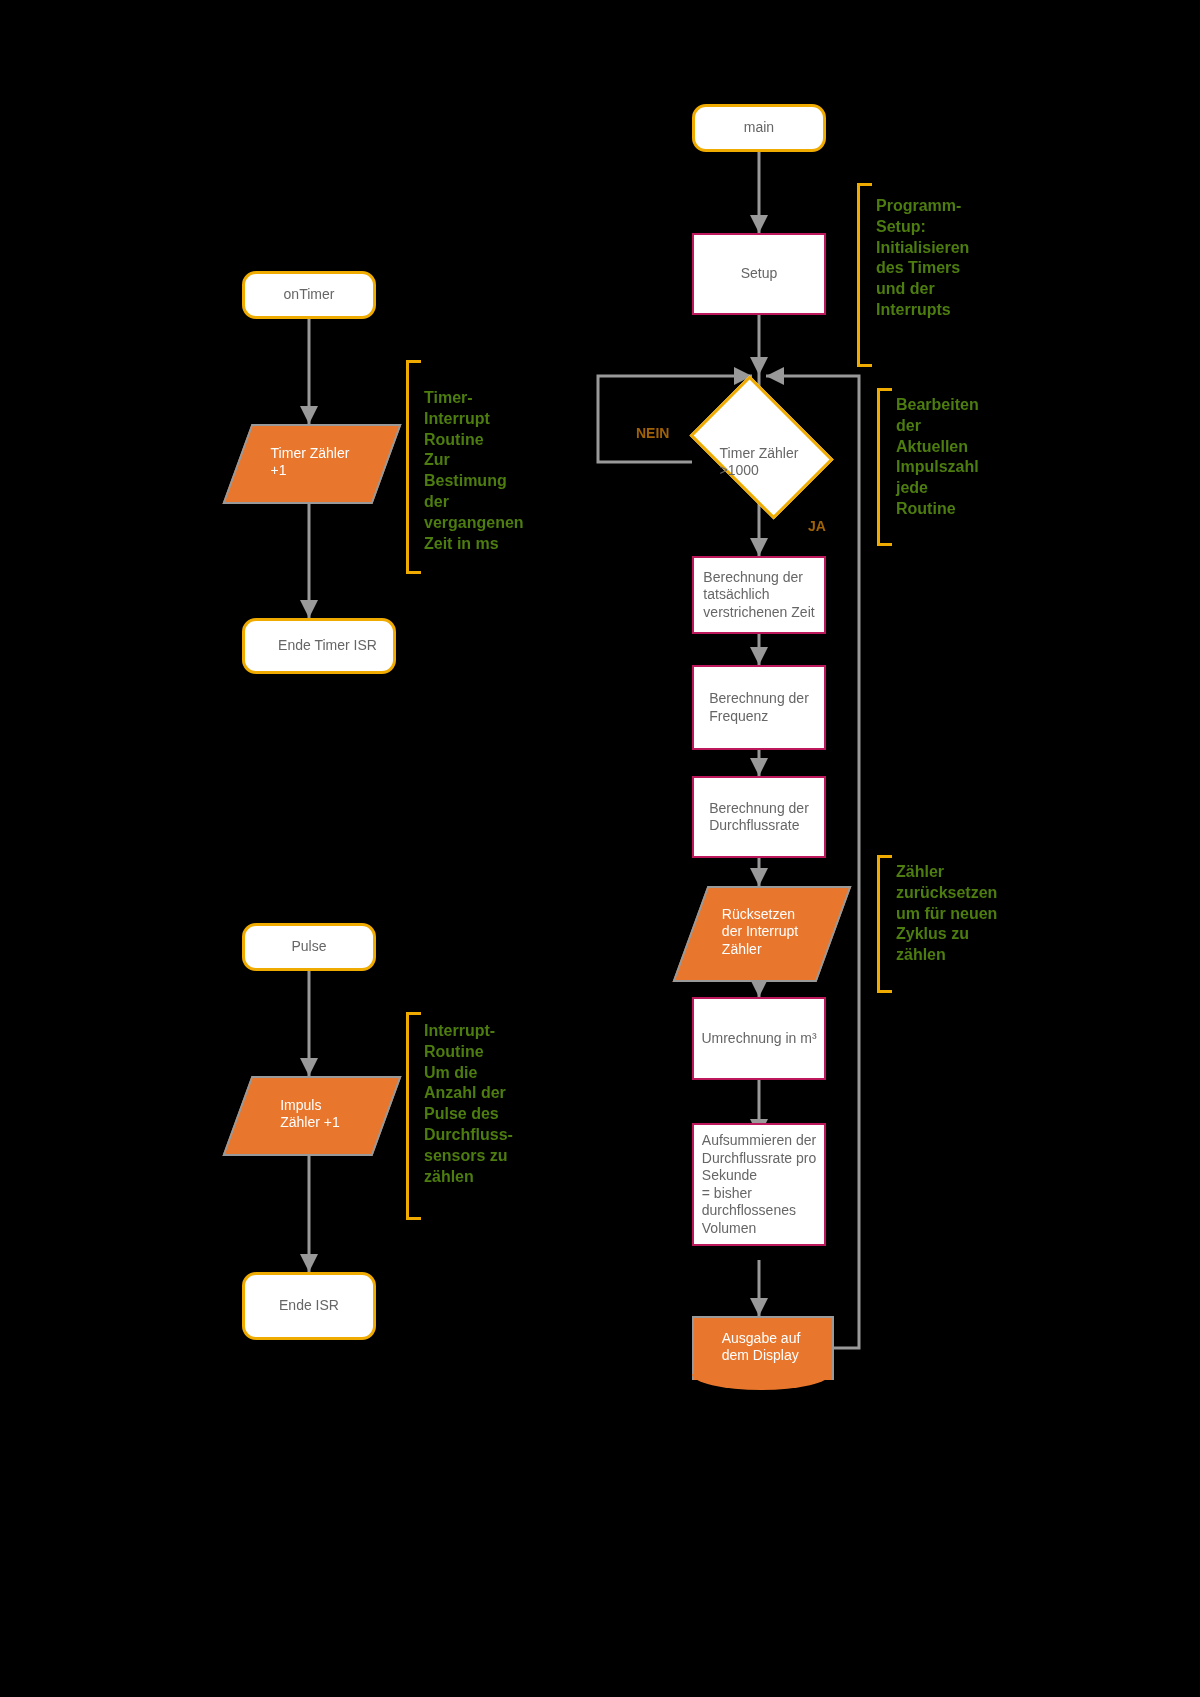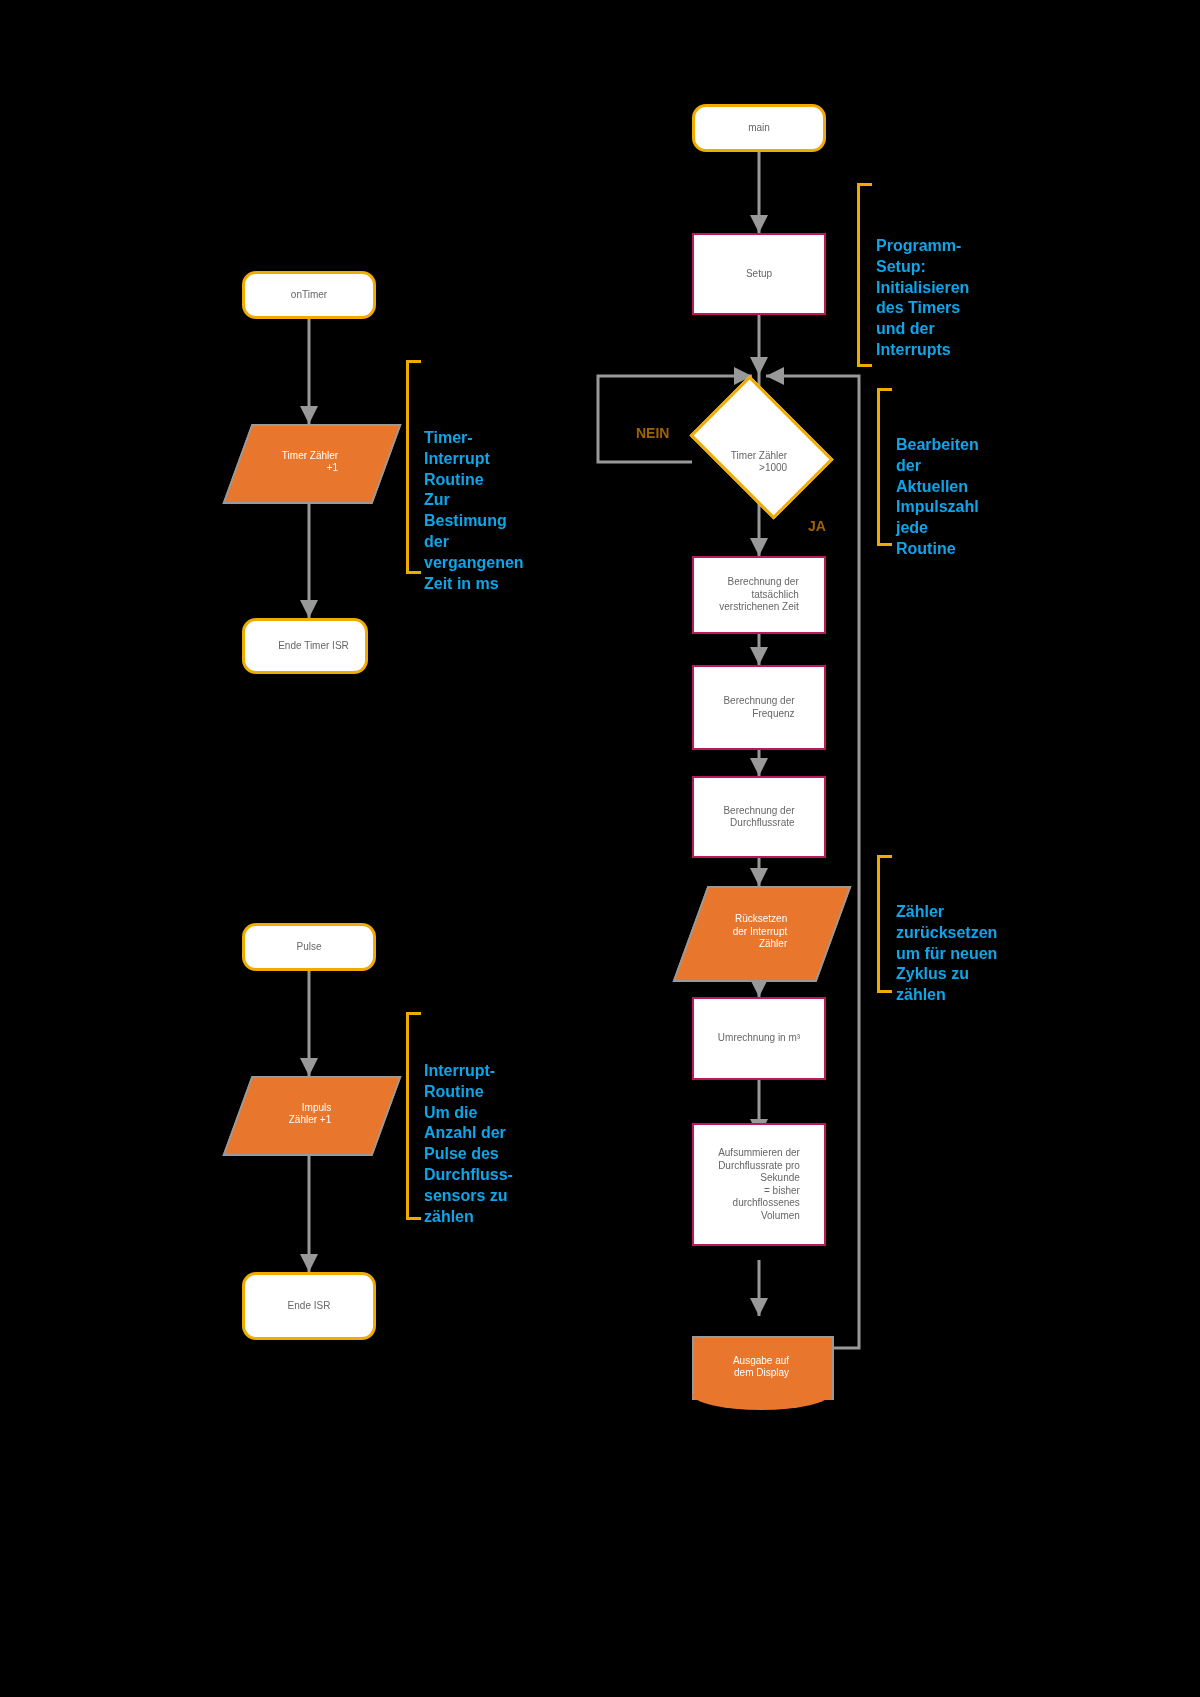--- a/index.html
+++ b/index.html
@@ -19,23 +19,23 @@
     left: 0; top: 0;
     width: 1200px;
     height: 1697px;
   }
   .node {
     position: absolute;
     box-sizing: border-box;
     display: flex;
     align-items: center;
     justify-content: center;
-    text-align: right;
+    text-align: left;
     color: #666666;
-    font-size: 10px;
+    font-size: 14px;
     line-height: 1.25;
     white-space: pre-line;
   }
   
   .terminator {
     background: #ffffff;
     border: 3px solid #f0ab00;
     border-radius: 14px;
   }
   
@@ -84,21 +84,20 @@
   .decision .dia-label {
     position: relative;
     z-index: 1;
     color: #666666;
   }
   
   .document {
     background: transparent;
     border: none;
     color: #ffffff;
-    margin-top: 20px;
   }
   .document .doc-shape {
     position: absolute;
     left: 0; top: 0;
     width: 100%;
     height: 100%;
     background: #e8762c;
     border: 2px solid #999999;
     border-bottom: none;
     z-index: 0;
@@ -114,26 +113,25 @@
     z-index: 0;
   }
   .document .doc-label {
     position: relative;
     z-index: 1;
     color: #ffffff;
   }
   
   .annot {
     position: absolute;
-    color: #0ea5e9;
+    color: #4d7c0f;
     font-weight: bold;
     font-size: 16px;
     line-height: 1.3;
     white-space: pre-line;
-    margin-top: 40px;
   }
   .brace {
     position: absolute;
     border: 3px solid #f0ab00;
     border-right: none;
     z-index: 2;
   }
   .label-small {
     position: absolute;
     color: #a16207;
@@ -250,21 +248,21 @@
   <div class="node terminator" style="left:242px; top:271px; width:134px; height:48px;">
     <span>onTimer</span>
   </div>
 
   <div class="node io" style="left:237px; top:424px; width:146px; height:76px;">
     <div class="io-shape"></div>
     <span class="io-label">Timer Zähler
 +1</span>
   </div>
 
-  <div class="node terminator" style="left:242px; top:618px; width:126px; height:56px;padding-left:17px;">
+  <div class="node terminator" style="left:242px; top:618px; width:154px; height:56px;padding-left:17px;">
     <span>Ende Timer ISR</span>
   </div>
 
   <div class="node terminator" style="left:242px; top:923px; width:134px; height:48px;">
     <span>Pulse</span>
   </div>
 
   <div class="node io" style="left:237px; top:1076px; width:146px; height:76px;">
     <div class="io-shape"></div>
     <span class="io-label">Impuls

